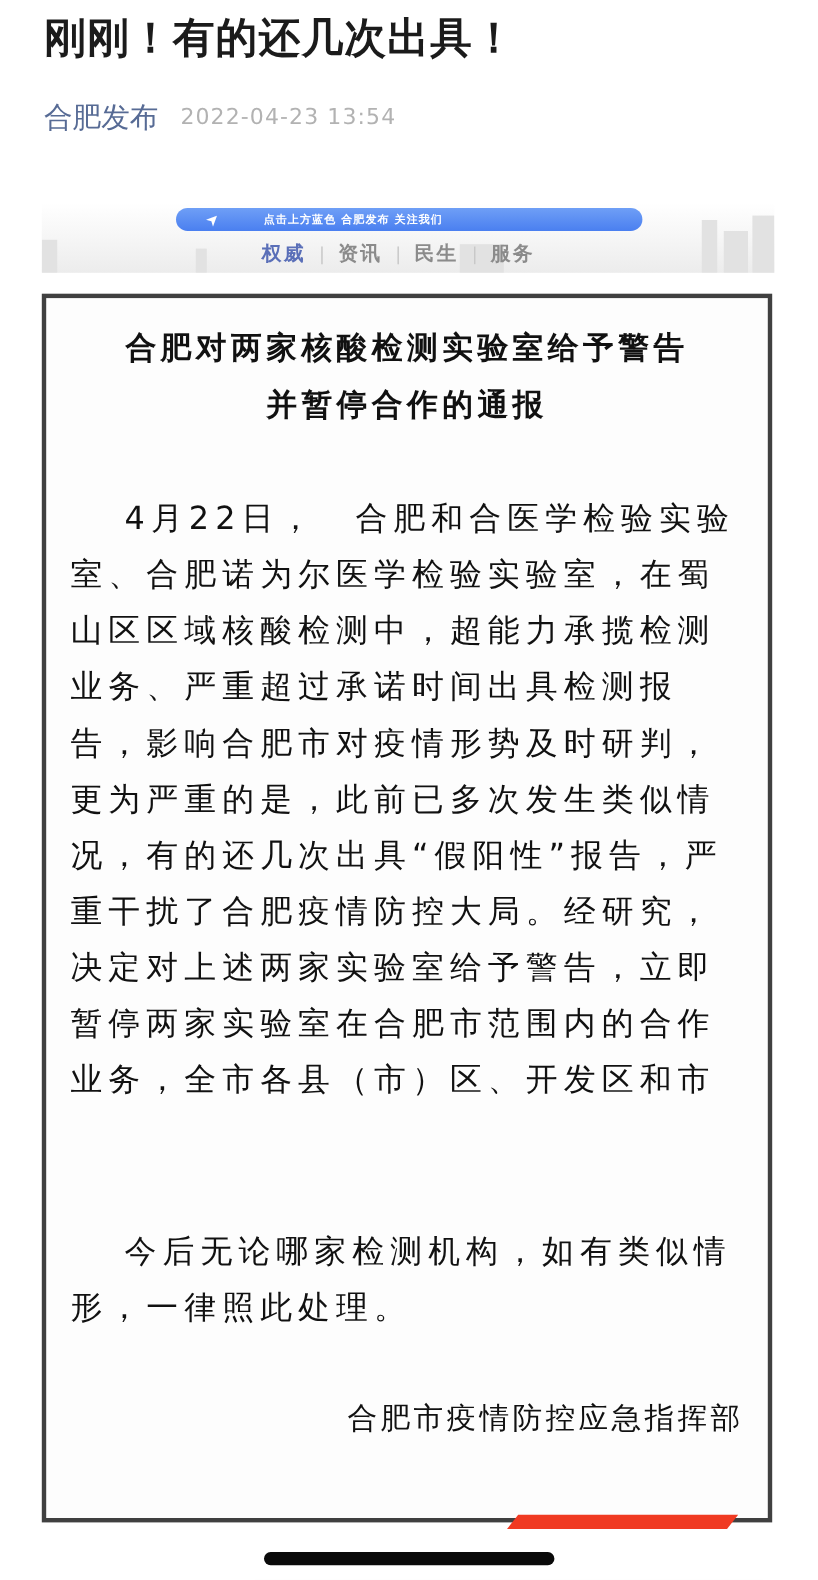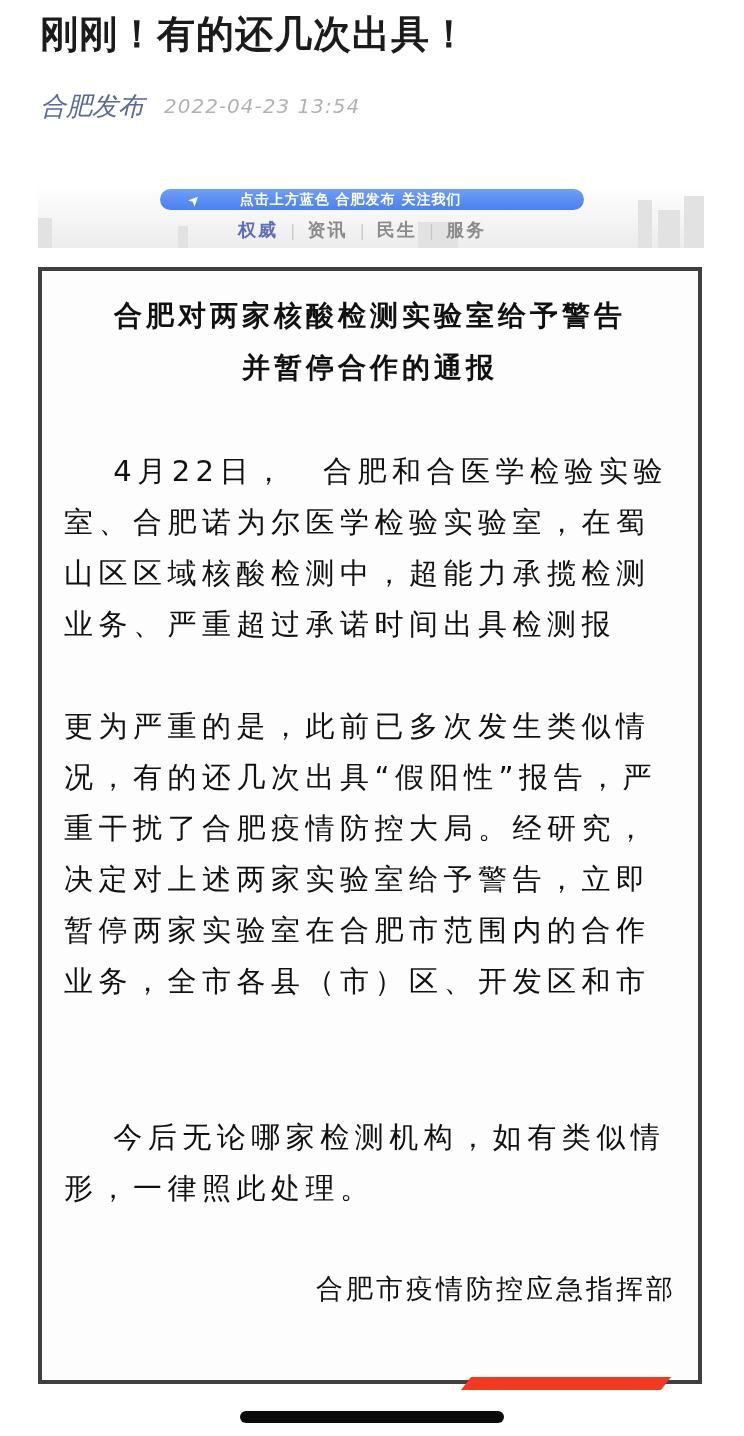--- a/index.html
+++ b/index.html
@@ -7,39 +7,39 @@
       width: 744px; height: 1436px; overflow: hidden;
       background: #ffffff; position: relative;
       font-family: "DejaVu Sans", "Liberation Sans", sans-serif;
       color: #111;
     }
     .article-title {
       position: absolute; left: 40px; top: 10px;
       font-size: 38px; font-weight: bold; color: #1b1b1b;
       letter-spacing: 1px; line-height: 48px; white-space: nowrap;
     }
-    .meta { position: absolute; left: 40px; top: 86px; height: 40px; display: flex; align-items: center; white-space: nowrap; font-style: italic; }
+    .meta { position: absolute; left: 40px; top: 86px; height: 40px; display: flex; align-items: center; white-space: nowrap; }
     .meta .account { font-size: 26px; color: #576b95; margin-right: 20px; }
     .meta .time { font-size: 20px; color: #b2b2b2; letter-spacing: 1px; }
 
     .banner {
       position: absolute; left: 38px; top: 184px; width: 666px; height: 64px;
       background: linear-gradient(to bottom, #ffffff 0%, #f4f4f4 60%, #ececec 100%);
       overflow: hidden;
     }
     .banner .skyline { position: absolute; bottom: 0; background: #e2e2e2; }
     .banner .pill {
       position: absolute; left: 122px; top: 5px; width: 424px; height: 21px;
       border-radius: 11px;
       background: linear-gradient(to bottom, #6f9ff6, #4a7ff0);
       display: flex; align-items: center;
     }
     .banner .pill .arrow { margin-left: 28px; color: #fff; font-size: 14px; transform: rotate(-45deg); display: inline-block; }
     .banner .pill .pill-text {
-      margin-left: 40px; color: #fff; font-size: 14px; font-weight: bold; letter-spacing: 1px; white-space: nowrap;
+      margin-left: 40px; color: #fff; font-size: 10px; font-weight: bold; letter-spacing: 1px; white-space: nowrap;
     }
     .banner .tabs {
       position: absolute; left: 200px; top: 34px; display: flex; align-items: center;
       font-size: 18px; font-weight: bold; white-space: nowrap;
     }
     .banner .tabs .tab { color: #8b8b8b; letter-spacing: 2px; }
     .banner .tabs .tab.active { color: #5a6fb8; }
     .banner .tabs .sep { color: #c8c8c8; font-weight: normal; margin: 0 12px; font-size: 16px; }
 
     .notice {
@@ -101,20 +101,21 @@
 </div>
 
 <div class="notice">
   <div class="notice-title l1">合肥对两家核酸检测实验室给予警告</div>
   <div class="notice-title l2">并暂停合作的通报</div>
 
   <div class="body-line" style="top:180px;">　 4月22日，　合肥和合医学检验实验</div>
   <div class="body-line" style="top:231px;">室、合肥诺为尔医学检验实验室，在蜀</div>
   <div class="body-line" style="top:282px;">山区区域核酸检测中，超能力承揽检测</div>
   <div class="body-line" style="top:333px;">业务、严重超过承诺时间出具检测报</div>
+  <div class="body-line" style="top:384px;">告，影响合肥市对疫情形势及时研判，</div>
   <div class="body-line" style="top:435px;">更为严重的是，此前已多次发生类似情</div>
   <div class="body-line" style="top:486px;">况，有的还几次出具“假阳性”报告，严</div>
   <div class="body-line" style="top:537px;">重干扰了合肥疫情防控大局。经研究，</div>
   <div class="body-line" style="top:588px;">决定对上述两家实验室给予警告，立即</div>
   <div class="body-line" style="top:639px;">暂停两家实验室在合肥市范围内的合作</div>
   <div class="body-line" style="top:690px;">业务，全市各县（市）区、开发区和市</div>
 
   <div class="body-line" style="top:846px;">　 今后无论哪家检测机构，如有类似情</div>
   <div class="body-line" style="top:897px;">形，一律照此处理。</div>
 

